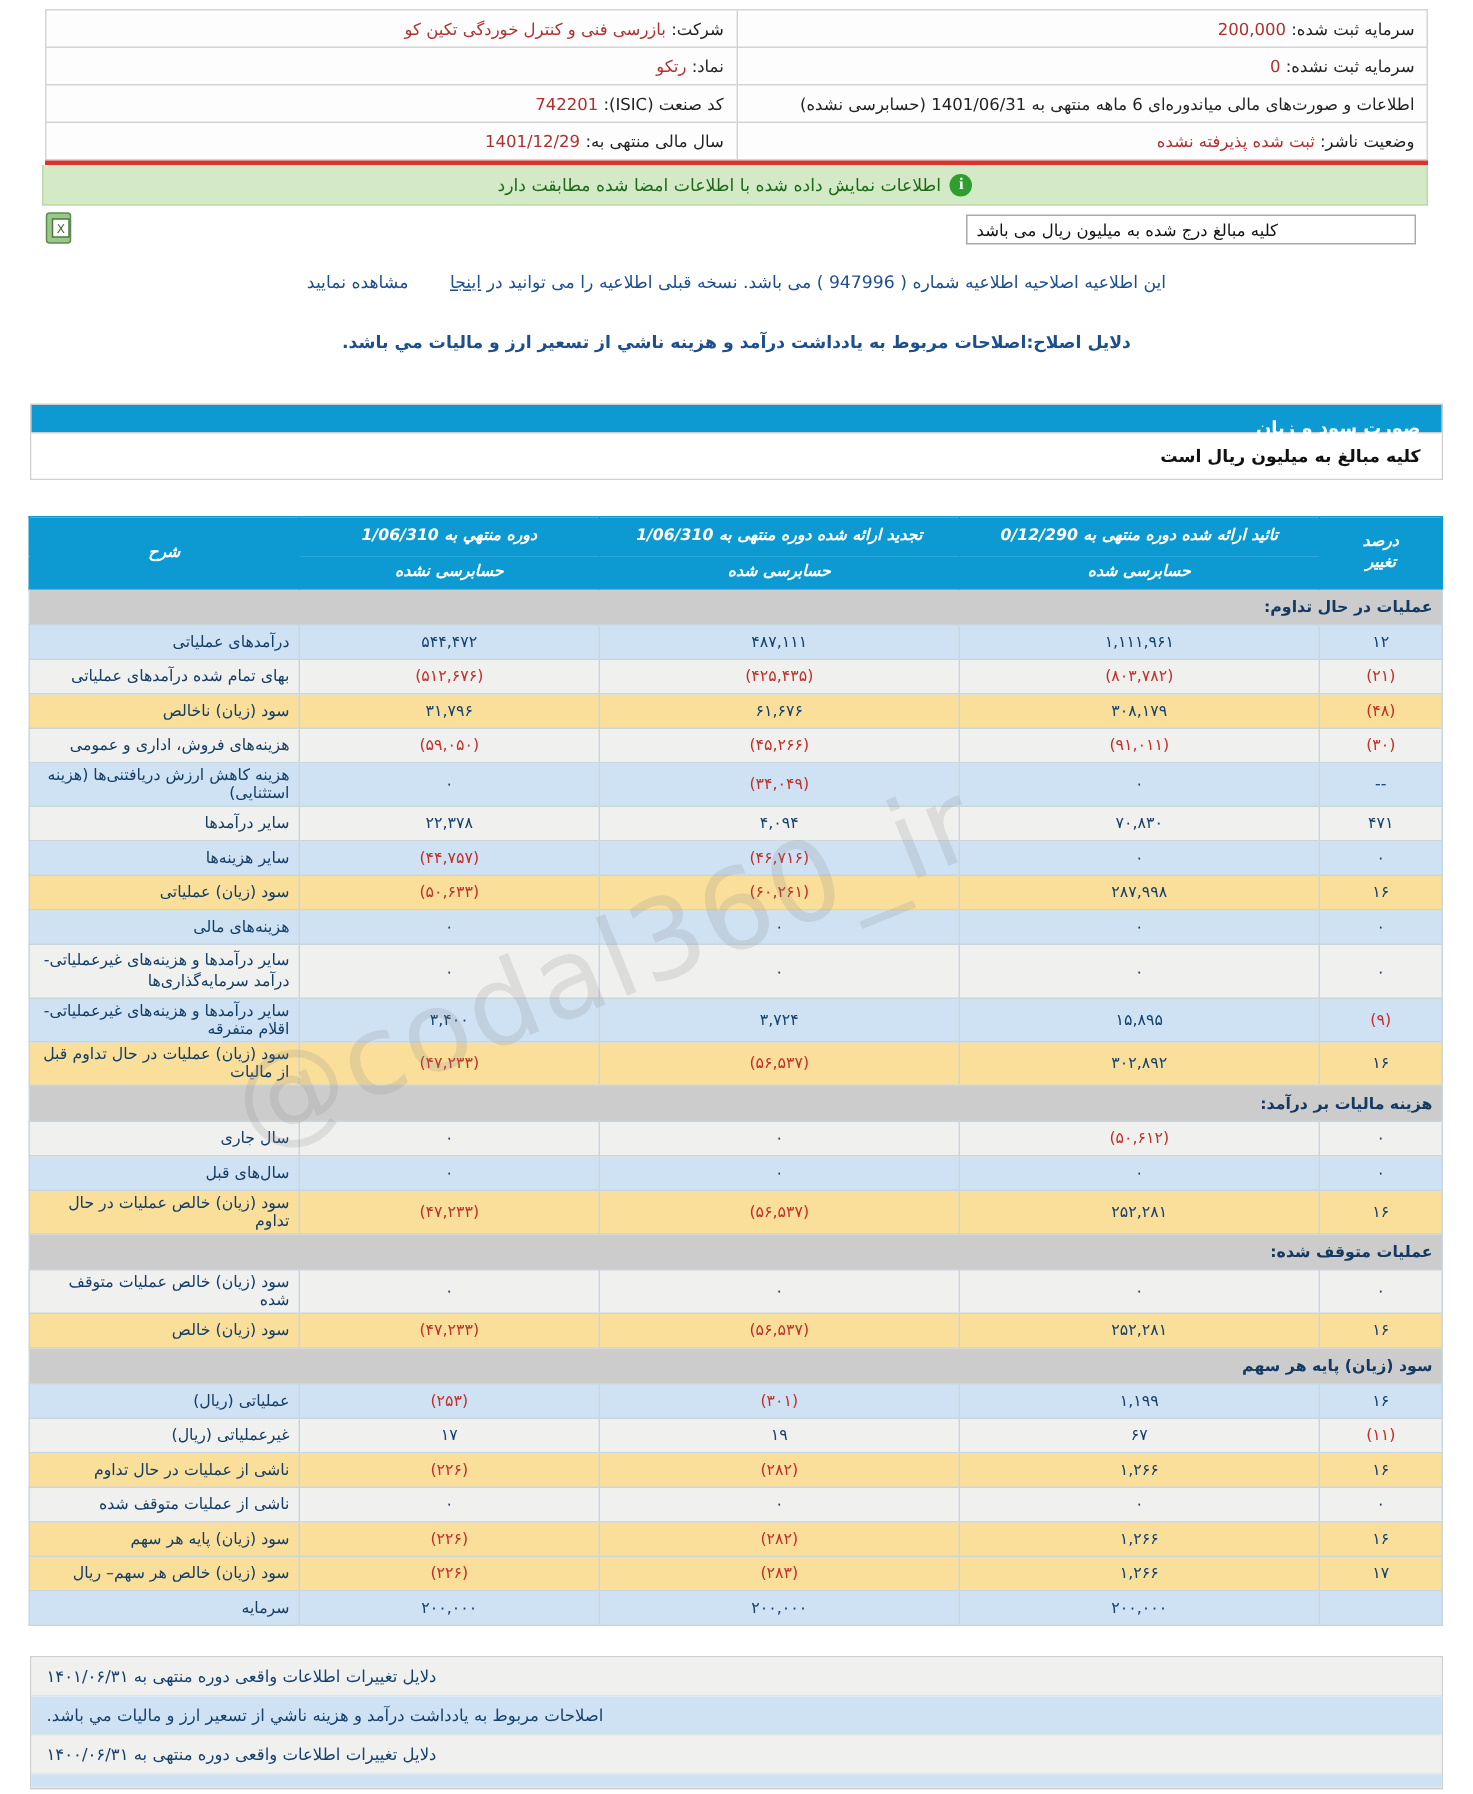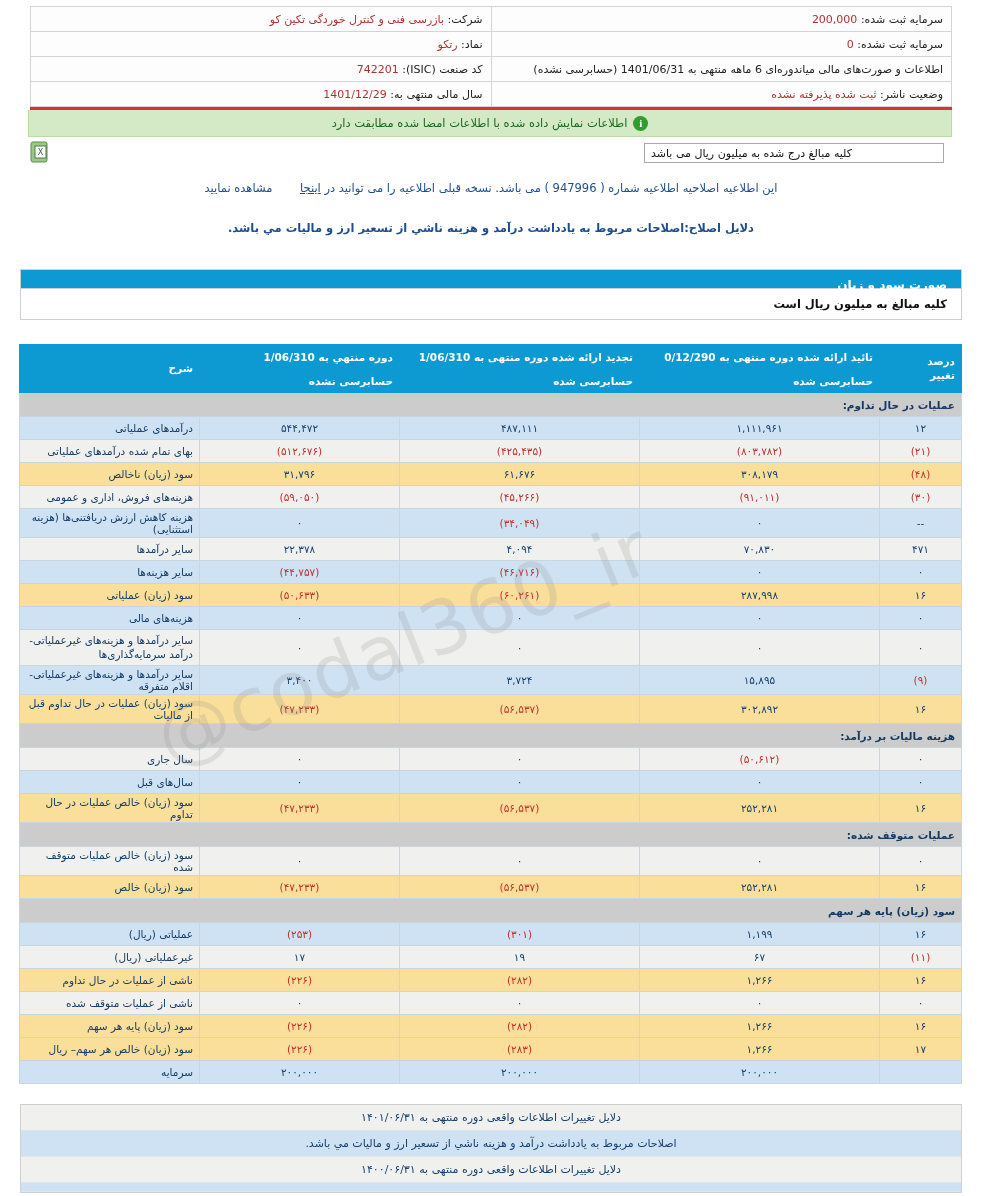--- a/index.html
+++ b/index.html
@@ -189,23 +189,24 @@
     border: 1px solid #c9d6de;
     font-size: 10.5px;
     padding: 2px 6px;
     vertical-align: middle;
     box-sizing: border-box;
   }
   table.fin thead th {
     background: #0d9ad2;
     color: #ffffff;
     font-weight: bold;
-    text-align: right;
+    text-align: center;
     line-height: 1.25;
     border-color: #0d9ad2;
+    font-style: italic;
   }
   thead th.desc-h { text-align: center; margin-top: 26px; }
   .hdr-top { height: 26px; }
   .hdr-bot { height: 22px; }
 
   td.desc {
     text-align: right;
     color: #143d66;
     background: inherit;
     padding-right: 8px;
@@ -234,21 +235,21 @@
   
   .footwrap {
     margin: 20px 20px 0 20px;
     width: 942px;
     border: 1px solid #cfcfcf;
     box-sizing: border-box;
   }
   .footwrap .fnote {
     height: 26px;
     line-height: 26px;
-    text-align: center;
+    text-align: left;
     padding: 0 10px;
     font-size: 11px;
     color: #15406e;
     border-bottom: 1px solid #dfe6eb;
     box-sizing: border-box;
   }
   .fnote.a { background: #f0f0ee; }
   .fnote.b { background: #cfe2f3; }
   .fnote.thin { height: 9px; }
 </style>

